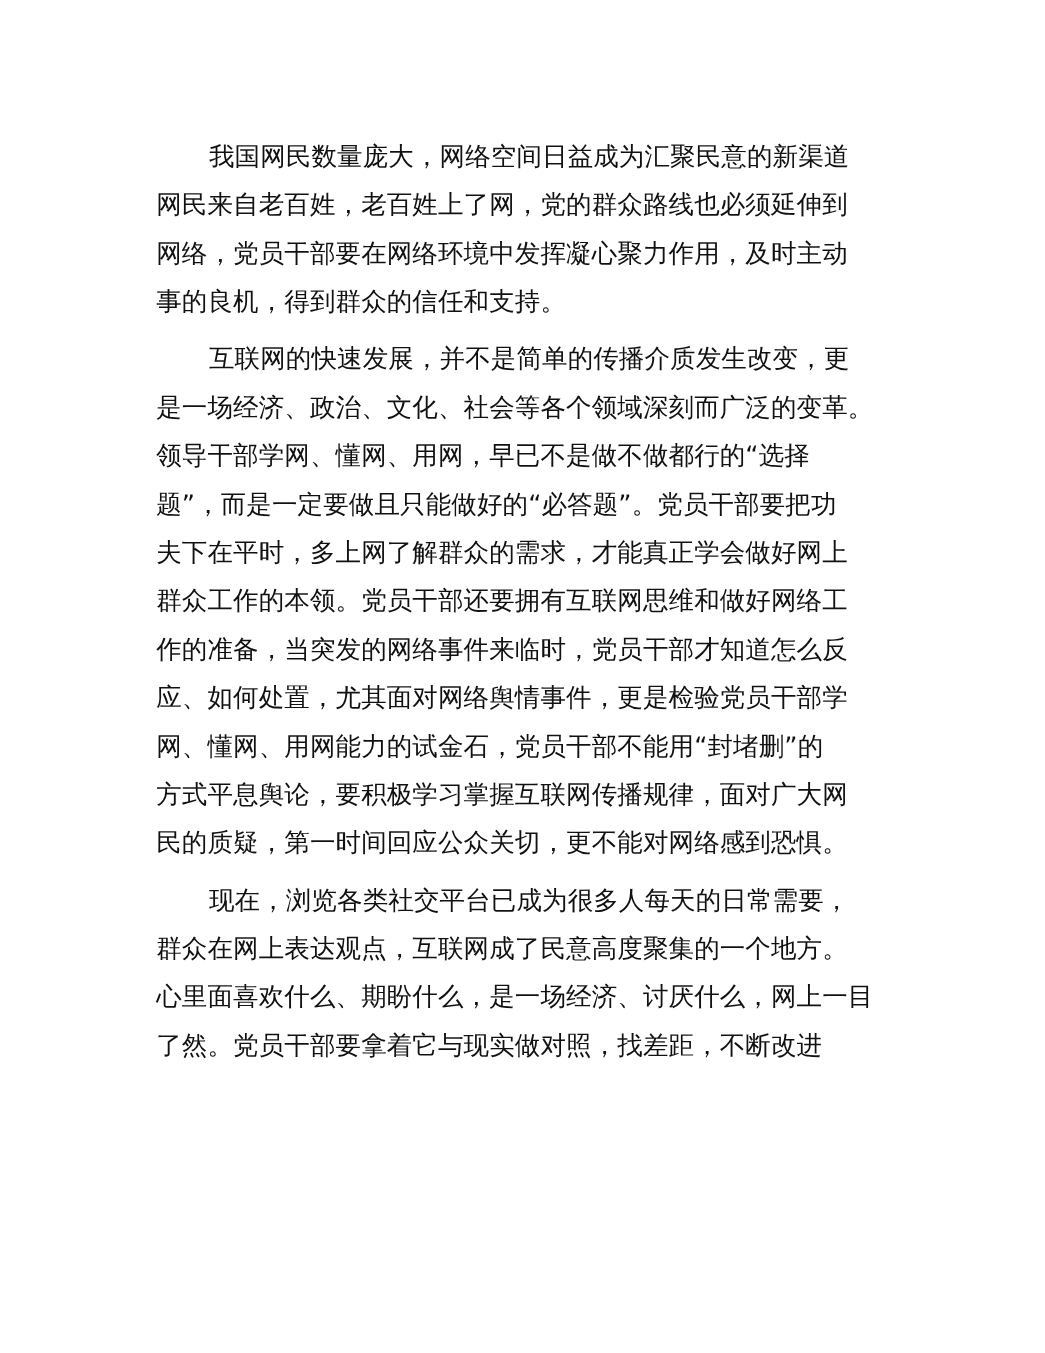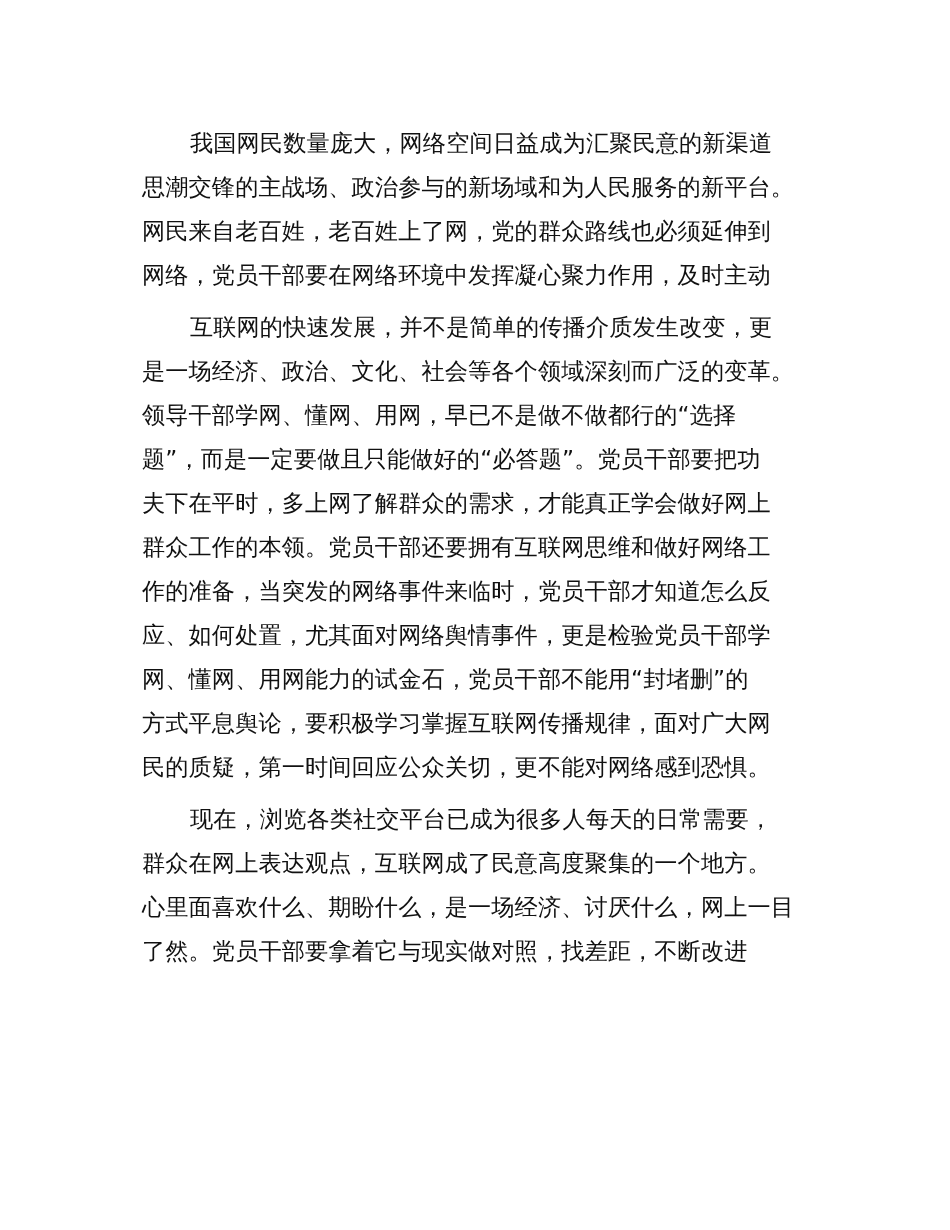--- a/index.html
+++ b/index.html
@@ -45,23 +45,23 @@
     }
   </style>
 </head>
 <body>
 
 <div class="page">
   <div class="body-text">
 
     <p class="paragraph">
       <span class="line indent">我国网民数量庞大，网络空间日益成为汇聚民意的新渠道</span>
-      <span class="line">思潮交锋的主战场、政治参与的新场域和为人民服务的新平台。</span>
       <span class="line">网民来自老百姓，老百姓上了网，党的群众路线也必须延伸到</span>
       <span class="line">网络，党员干部要在网络环境中发挥凝心聚力作用，及时主动</span>
+      <span class="line">事的良机，得到群众的信任和支持。</span>
     </p>
 
     <p class="paragraph">
       <span class="line indent">互联网的快速发展，并不是简单的传播介质发生改变，更</span>
       <span class="line">是一场经济、政治、文化、社会等各个领域深刻而广泛的变革。</span>
       <span class="line">领导干部学网、懂网、用网，早已不是做不做都行的“选择</span>
       <span class="line">题”，而是一定要做且只能做好的“必答题”。党员干部要把功</span>
       <span class="line">夫下在平时，多上网了解群众的需求，才能真正学会做好网上</span>
       <span class="line">群众工作的本领。党员干部还要拥有互联网思维和做好网络工</span>
       <span class="line">作的准备，当突发的网络事件来临时，党员干部才知道怎么反</span>

